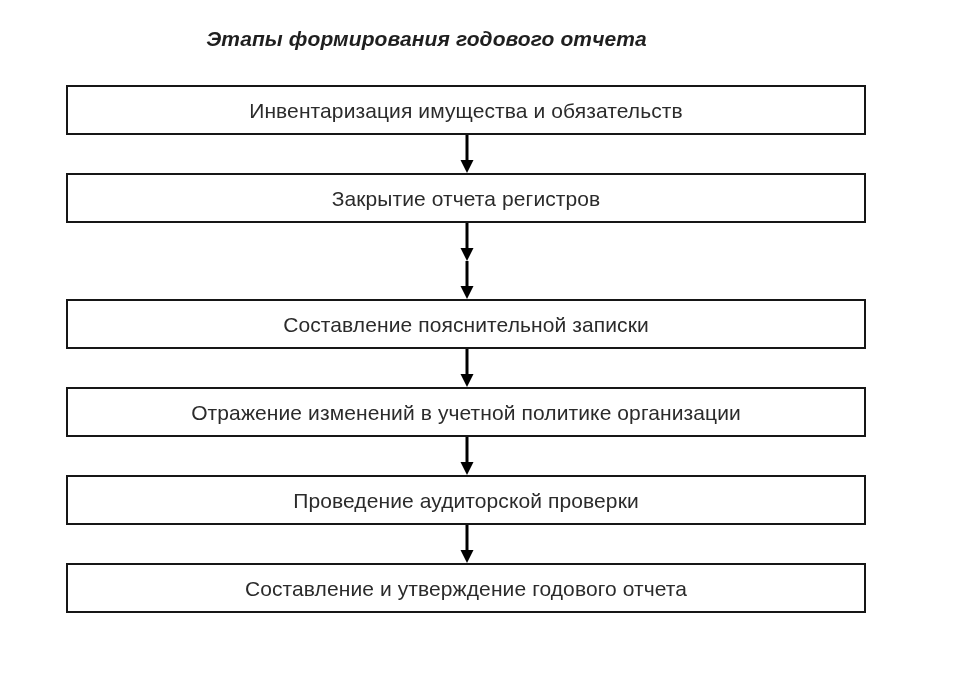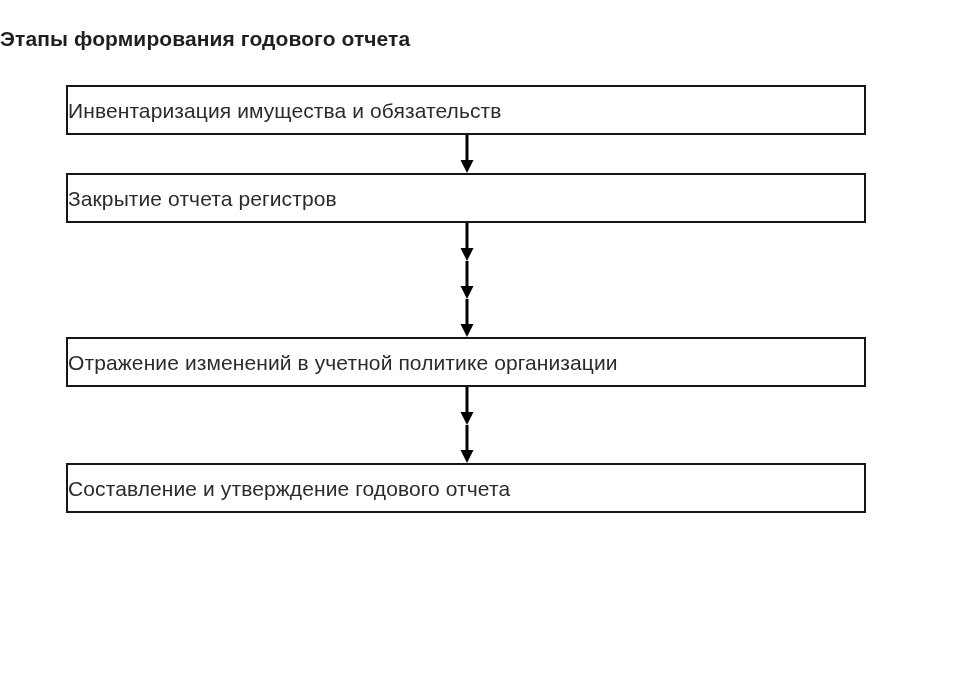--- a/index.html
+++ b/index.html
@@ -20,44 +20,46 @@
     width: 972px;
     height: 700px;
     background: #ffffff;
   }
 
   .chart-title {
     position: absolute;
     left: 0;
     top: 27px;
     width: 853px;
-    text-align: left;
+    text-align: center;
     font-size: 21px;
     font-weight: bold;
     color: #1f1f1f;
     letter-spacing: 0.1px;
     white-space: nowrap;
+    font-style: italic;
   }
 
   .flow-stack {
     position: absolute;
     left: 66px;
     top: 85px;
     width: 800px;
   }
 
   .flow-node {
     position: relative;
     box-sizing: border-box;
     width: 800px;
     height: 50px;
     border: 2px solid #161616;
     background: #ffffff;
     display: flex;
     align-items: center;
+    justify-content: center;
   }
 
   .flow-node-label {
     font-size: 21px;
     font-weight: normal;
     color: #2b2b2b;
     line-height: 1;
     white-space: nowrap;
     letter-spacing: 0.1px;
   }
@@ -107,39 +109,45 @@
     </div>
 
 
     <div class="flow-connector">
       <svg class="conn-svg" width="800" height="38" viewBox="0 0 800 38">
         <line x1="401" y1="0" x2="401" y2="27" stroke="#000000" stroke-width="3"></line>
         <polygon points="394.5,25 407.5,25 401,38" fill="#000000"></polygon>
       </svg>
     </div>
 
+    <div class="flow-node">
+      <span class="flow-node-label">Составление пояснительной записки</span>
+    </div>
 
     <div class="flow-connector">
       <svg class="conn-svg" width="800" height="38" viewBox="0 0 800 38">
         <line x1="401" y1="0" x2="401" y2="27" stroke="#000000" stroke-width="3"></line>
         <polygon points="394.5,25 407.5,25 401,38" fill="#000000"></polygon>
       </svg>
     </div>
 
     <div class="flow-node">
       <span class="flow-node-label">Отражение изменений в учетной политике организации</span>
     </div>
 
     <div class="flow-connector">
       <svg class="conn-svg" width="800" height="38" viewBox="0 0 800 38">
         <line x1="401" y1="0" x2="401" y2="27" stroke="#000000" stroke-width="3"></line>
         <polygon points="394.5,25 407.5,25 401,38" fill="#000000"></polygon>
       </svg>
     </div>
 
+    <div class="flow-node">
+      <span class="flow-node-label">Проведение аудиторской проверки</span>
+    </div>
 
     <div class="flow-connector">
       <svg class="conn-svg" width="800" height="38" viewBox="0 0 800 38">
         <line x1="401" y1="0" x2="401" y2="27" stroke="#000000" stroke-width="3"></line>
         <polygon points="394.5,25 407.5,25 401,38" fill="#000000"></polygon>
       </svg>
     </div>
 
     <div class="flow-node">
       <span class="flow-node-label">Составление и утверждение годового отчета</span>

